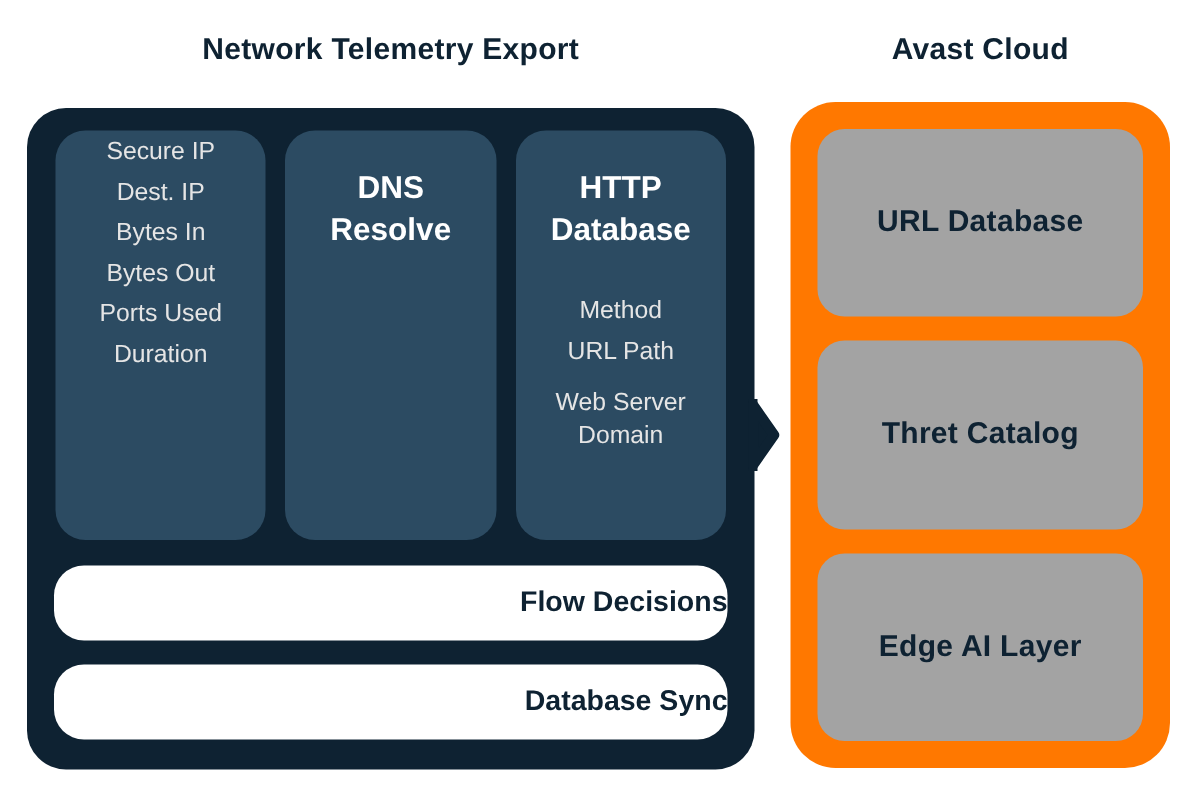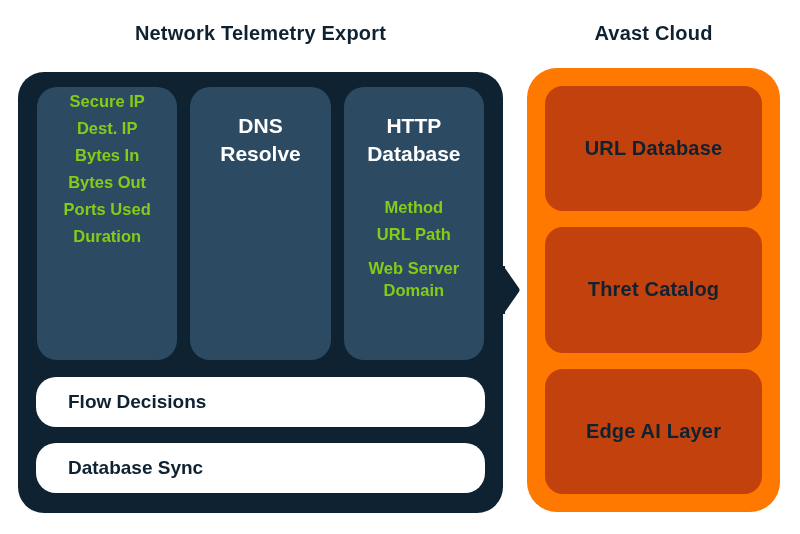--- a/index.html
+++ b/index.html
@@ -54,39 +54,39 @@
     height: 106px;
     display: flex;
     align-items: center;
     justify-content: center;
     color: #ffffff;
     font-size: 21px;
     font-weight: bold;
     line-height: 1.33;
   }
   .col-items {
-    color: #84cc16;
+    color: #e5e5e5;
     font-size: 16.5px;
-    font-weight: 700;
+    font-weight: 400;
   }
   .item {
     padding: 2.5px 0;
     line-height: 22px;
   }
   .col:nth-child(3) .item:last-child { margin-top: 7px; }
 
   .bar {
     position: absolute;
     left: 18px; right: 18px;
     height: 50px;
     background: #ffffff;
     border-radius: 20px;
     display: flex;
     align-items: center;
-    justify-content: flex-start;
+    justify-content: flex-end;
     color: #0E2232;
     font-size: 19px;
     font-weight: bold;
     padding-left: 32px;
   }
   .bar-1 { top: 305px; }
   .bar-2 { top: 371px; }
 
   
   .arrow {
@@ -103,21 +103,21 @@
     background: #FF7800;
     border-radius: 30px;
     box-sizing: border-box;
     padding: 18px;
     display: flex;
     flex-direction: column;
     gap: 16px;
   }
   .cloud-box {
     flex: 1;
-    background: #c2410c;
+    background: #a3a3a3;
     border-radius: 18px;
     display: flex;
     align-items: center;
     justify-content: center;
     color: #0E2232;
     font-size: 20px;
     font-weight: bold;
     letter-spacing: 0.2px;
   }
 </style>

